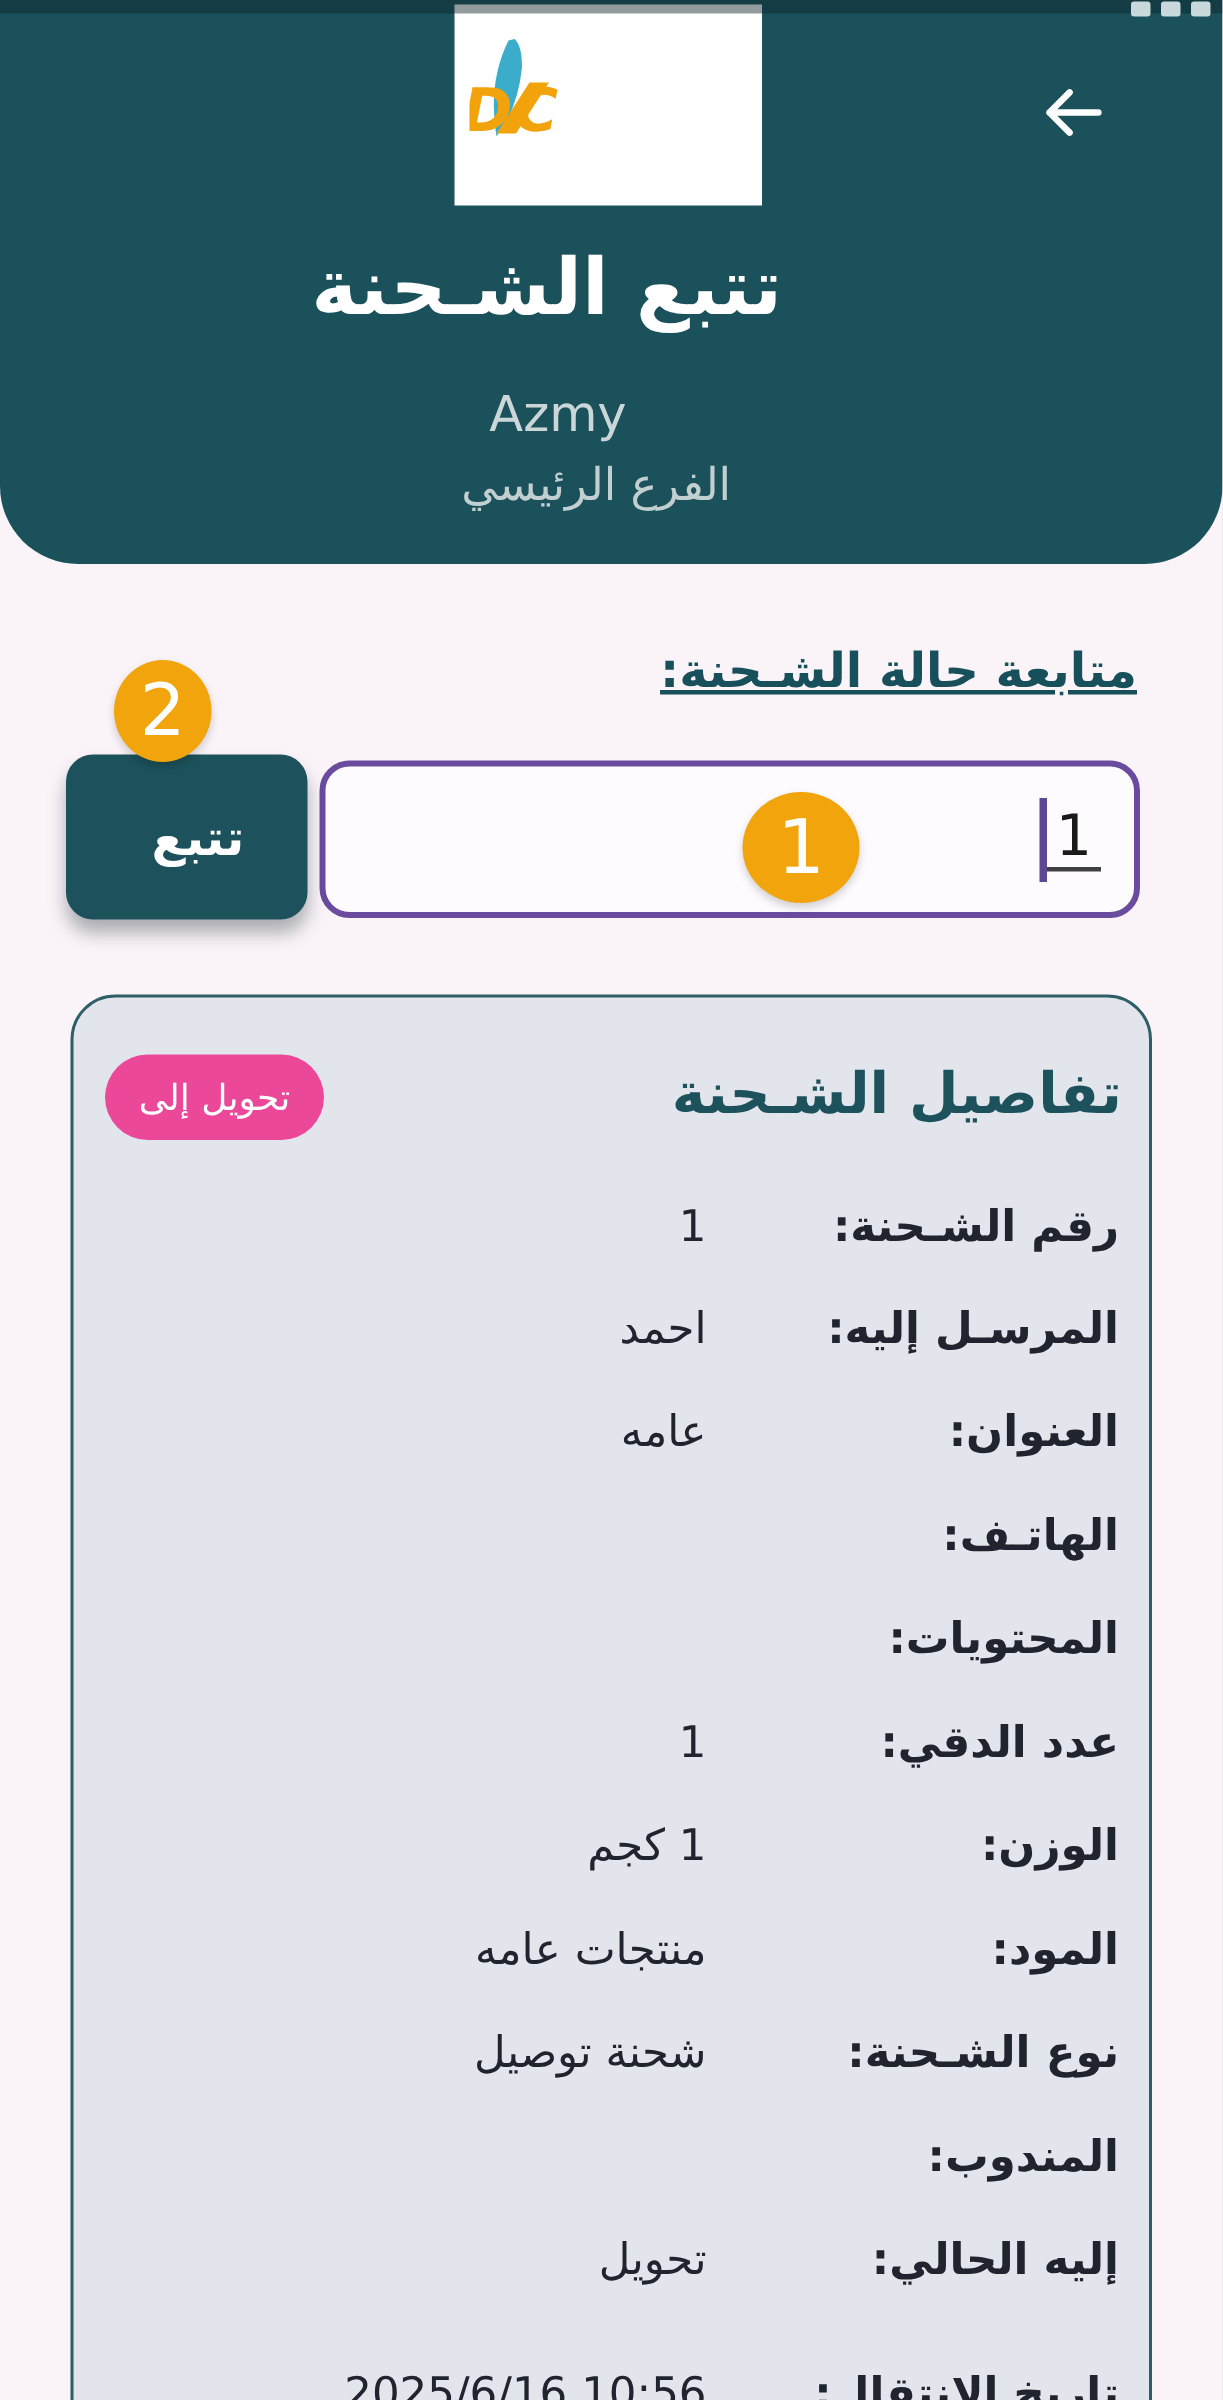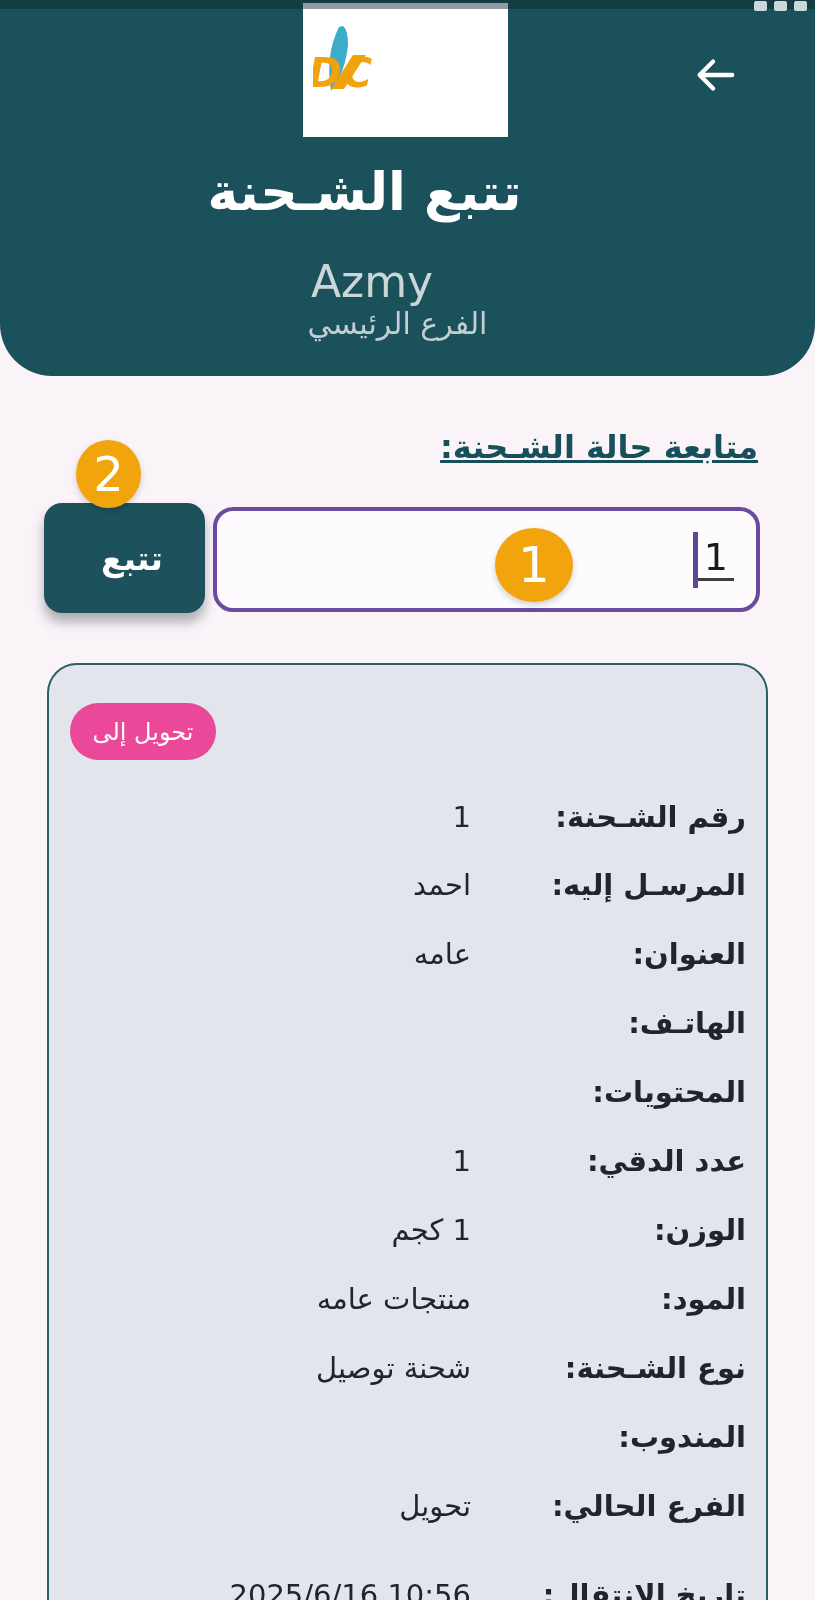--- a/index.html
+++ b/index.html
@@ -25,21 +25,21 @@
     background:#FFFFFF;z-index:2;display:flex;align-items:center;justify-content:center;
   }
   .back-btn{position:absolute;left:688px;top:48px;width:54px;height:54px;z-index:3;cursor:pointer;
     display:flex;align-items:center;justify-content:center;}
   .hdr-title{
     position:absolute;left:0;top:162px;width:729px;text-align:center;
     color:#FFFFFF;font-size:52px;font-weight:700;letter-spacing:1px;z-index:2;
   }
   .hdr-user{
     position:absolute;left:0;top:256px;width:744px;text-align:center;
-    color:#CBD6D8;font-size:44px;z-index:2;
+    color:#CBD6D8;font-size:33px;z-index:2;
   }
   .hdr-branch{
     position:absolute;left:0;top:306px;width:795px;text-align:center;
     color:#C2CFD1;font-size:30px;z-index:2;
   }
   
   .track-label{
     position:absolute;right:57px;top:428px;
     color:#17505A;font-size:32px;font-weight:700;z-index:2;text-decoration:underline;
   }
@@ -138,20 +138,21 @@
     <span class="text-cursor"></span>
   </div>
 </div>
 
 <div class="step-badge step-1">1</div>
 
 <div class="track-btn">تتبع</div>
 <div class="step-badge step-2">2</div>
 
 <div class="card">
+  <div class="card-title">تفاصيل الشـحنة</div>
   <div class="transfer-btn">تحويل إلى</div>
   <div id="rows-container">
       <div class="detail-row" style="top: 152px;">
         <span class="detail-label">رقم الشـحنة:</span>
         <span class="detail-value">1</span>
       </div>
       <div class="detail-row" style="top: 220px;">
         <span class="detail-label">المرسـل إليه:</span>
         <span class="detail-value">احمد</span>
       </div>
@@ -181,21 +182,21 @@
       </div>
       <div class="detail-row" style="top: 703px;">
         <span class="detail-label">نوع الشـحنة:</span>
         <span class="detail-value">شحنة توصيل</span>
       </div>
       <div class="detail-row" style="top: 772px;">
         <span class="detail-label">المندوب:</span>
         <span class="detail-value"></span>
       </div>
       <div class="detail-row" style="top: 841px;">
-        <span class="detail-label">الفرع الحالي:</span>
+        <span class="detail-label">إليه الحالي:</span>
         <span class="detail-value">تحويل</span>
       </div>
       <div class="detail-row" style="top: 930px;">
         <span class="detail-label">تاريخ الانتقال:</span>
         <span class="detail-value">10:56 2025/6/16</span>
       </div>
     </div>
 </div>
 
 </body></html>

